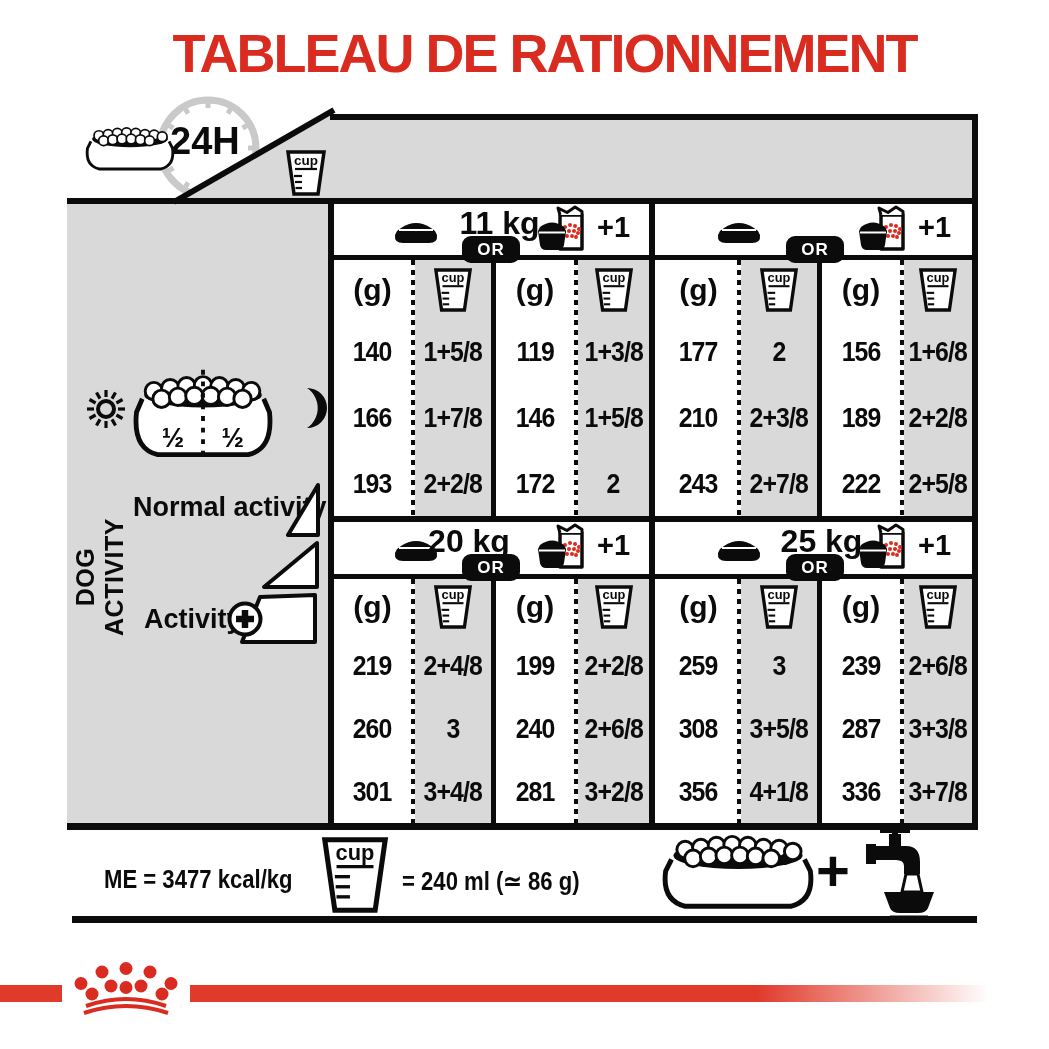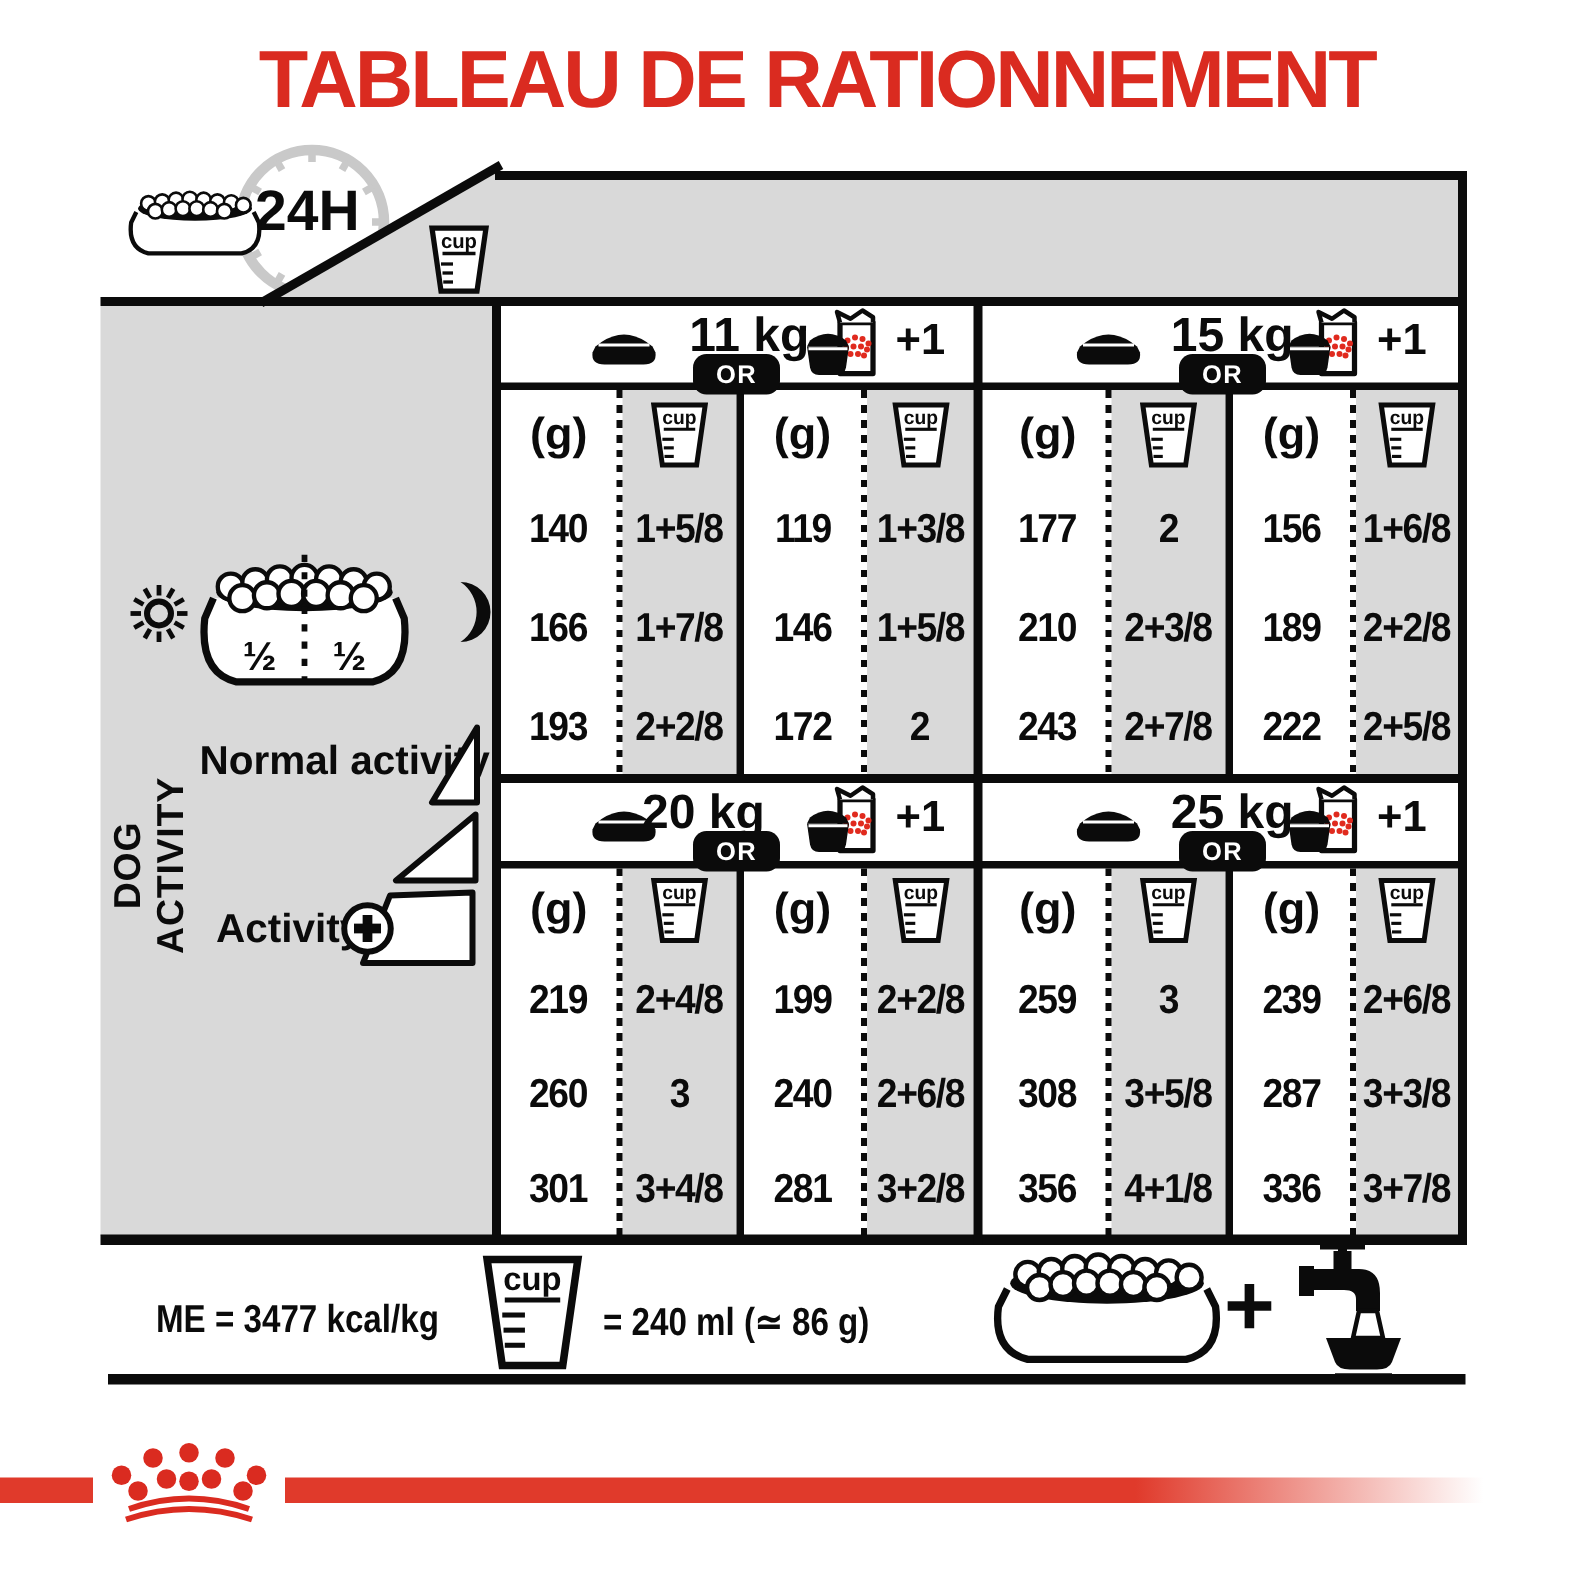--- a/index.html
+++ b/index.html
@@ -233,21 +233,20 @@
     </svg>
     <div class="plusone" style="left:263px;">+1</div>
   </div>
   <div class="orbadge" style="left:462px;top:236px;">OR</div>
 
   <div class="sechdr" style="left:655px;top:204px;width:317px;">
     <svg style="left:60px;top:13px;" width="48" height="27" viewBox="0 0 48 27">
       <path d="M9,11 Q24,1 39,11 L43,14 L45,18 Q46,26 37,26 L11,26 Q2,26 3,18 L5,14 Z" fill="#0b0b0b"></path>
       <line x1="7" y1="13" x2="41" y2="13" stroke="#fff" stroke-width="2"></line>
     </svg>
-    <div class="weightlbl">15 kg</div>
     <svg style="left:200px;top:1px;" width="58" height="48" viewBox="0 0 58 48">
       <path d="M26,10 H48 V44 H26 Z" fill="#fff" stroke="#0b0b0b" stroke-width="3.5" stroke-linejoin="round"></path>
       <path d="M26,10 L24,3 L33,7.5 L41,2 L48,6.5 L48,10" fill="#fff" stroke="#0b0b0b" stroke-width="3" stroke-linejoin="round"></path>
       <g fill="#e02a1e">
         <circle cx="31" cy="22" r="2"></circle>
           <circle cx="36" cy="20" r="2"></circle>
           <circle cx="41" cy="21" r="2"></circle>
           <circle cx="45" cy="24" r="2"></circle>
         <circle cx="30" cy="27" r="2"></circle>
           <circle cx="35" cy="26" r="2"></circle>

